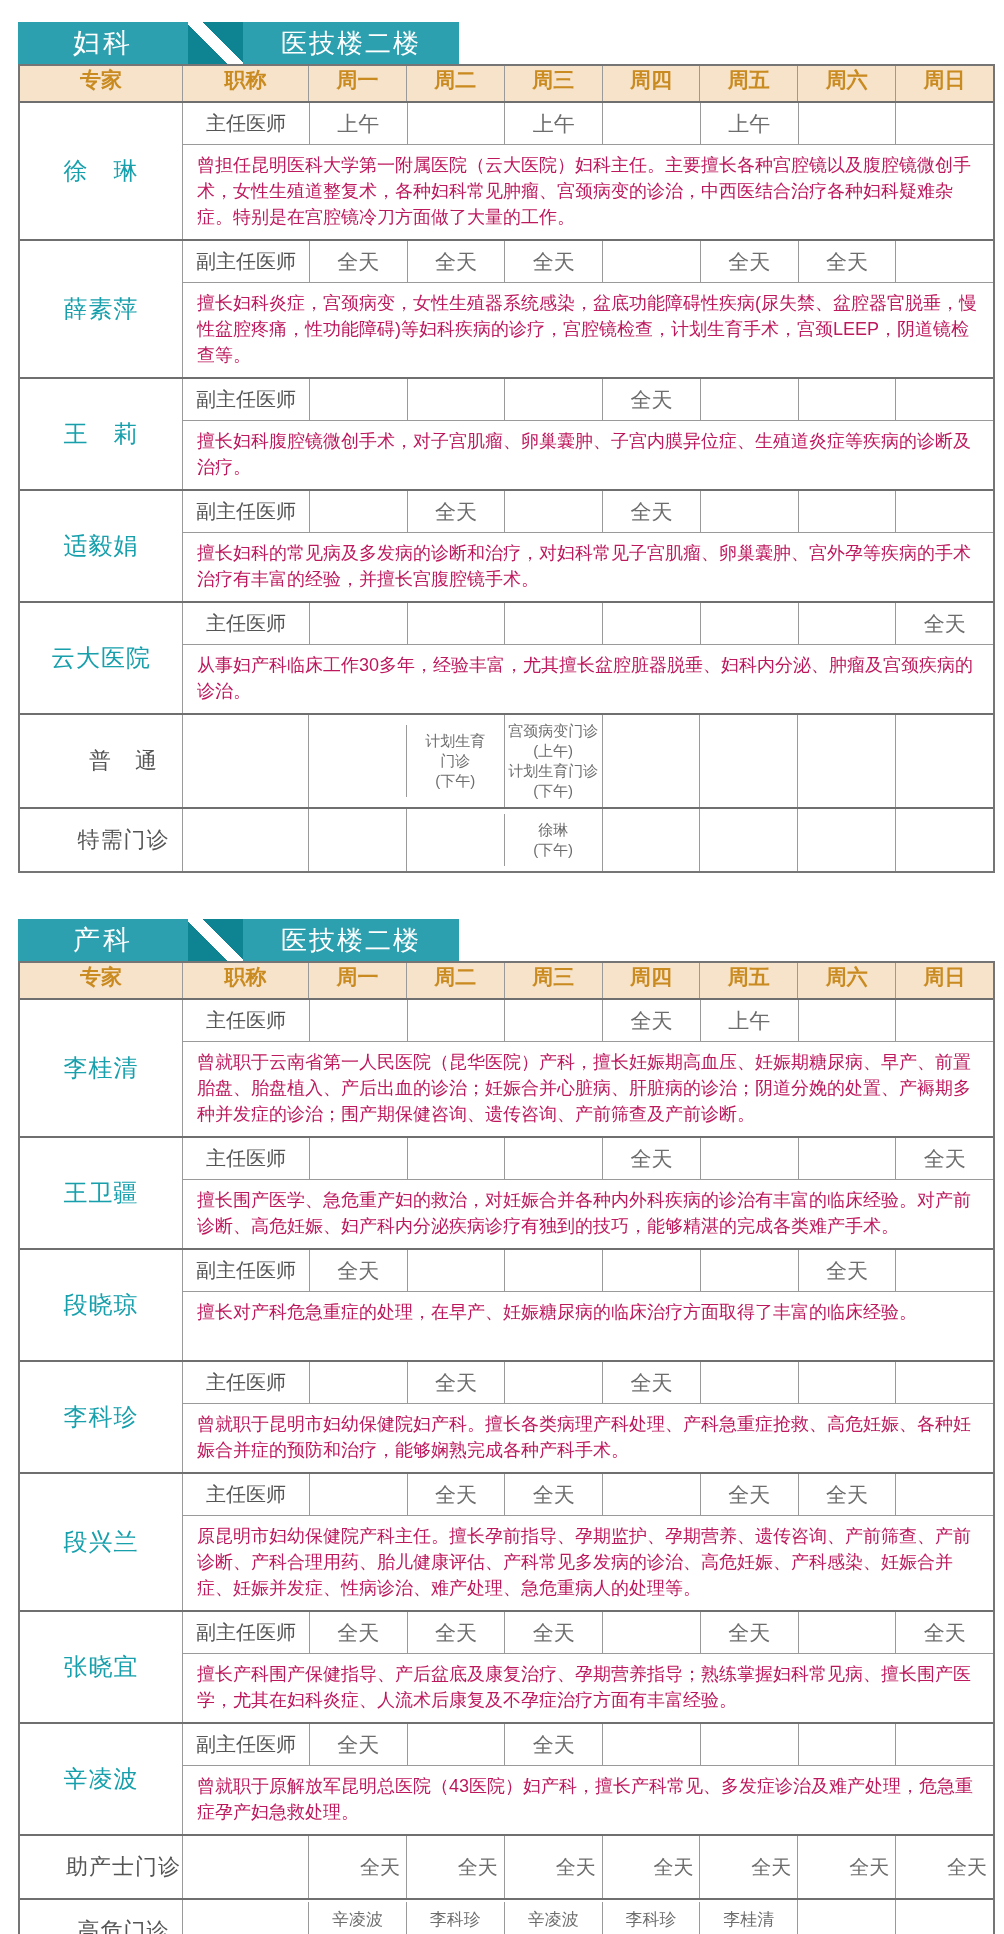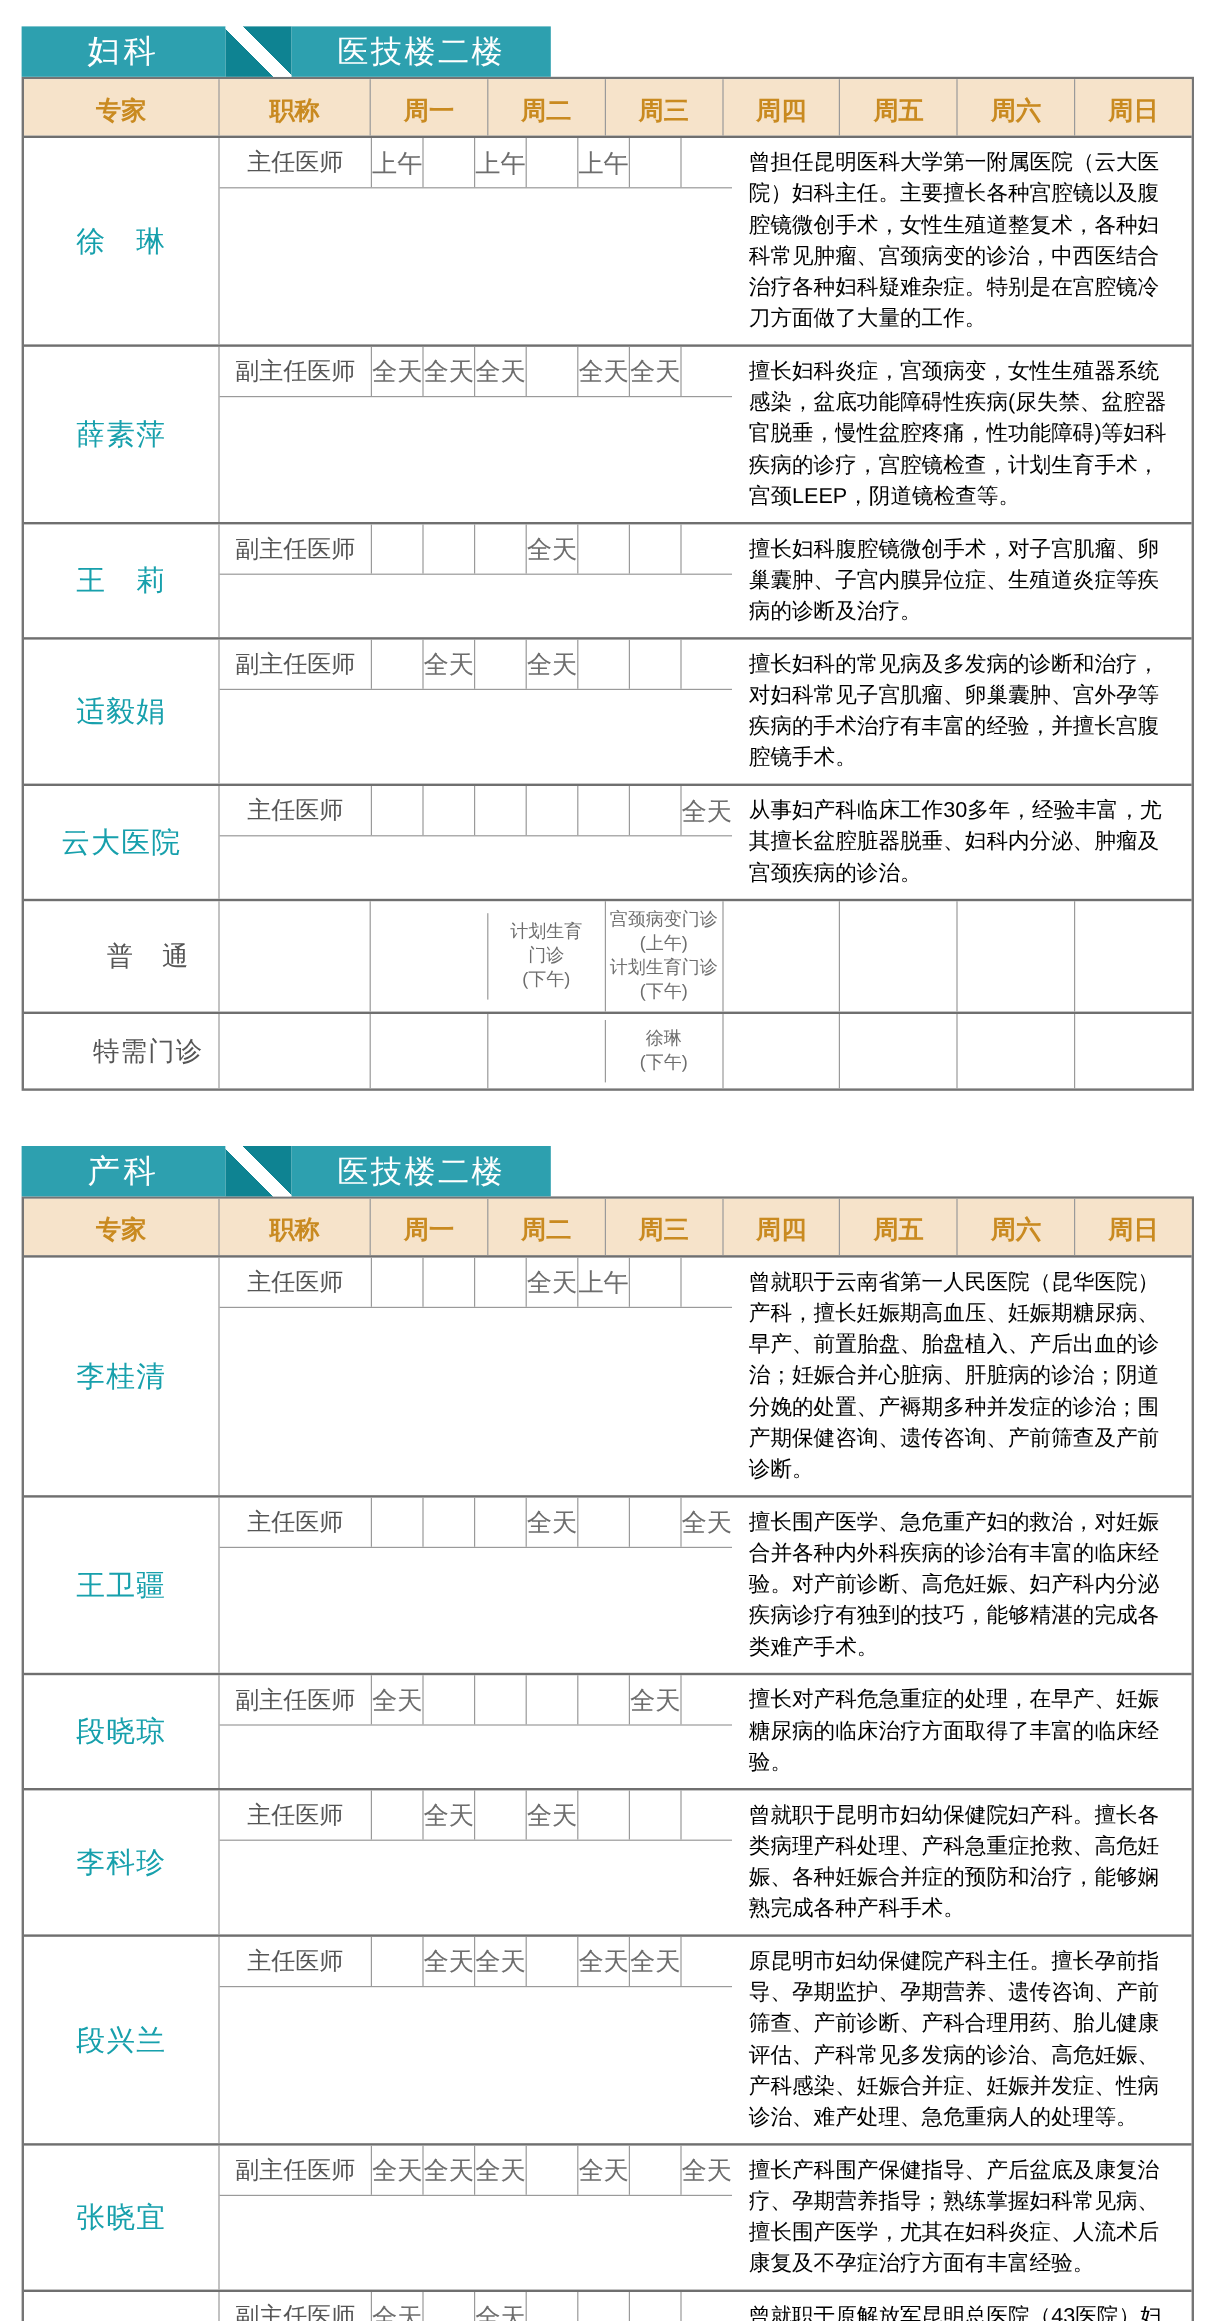--- a/index.html
+++ b/index.html
@@ -14,32 +14,32 @@
   .banner-slash{width:55px;
     background:linear-gradient(45deg,#0E8392 0 41%,#ffffff 41% 58%,#0E8392 58% 100%);}
   .banner-loc{width:216px;background:#2DA0AF;color:#fff;font-size:26px;
     display:flex;align-items:center;justify-content:center;letter-spacing:2px;}
 
   
   .sched{border:2px solid #757575;background:#fff;}
   .sched > div + div{border-top:2px solid #6f6f6f;}
 
   .header-row{display:grid;grid-template-columns:162px 126px repeat(7,1fr);background:#F6E3CA;}
-  .header-cell{color:#C98A20;font-weight:bold;font-size:21px;text-align:center;padding:12px 0 7px;}
+  .header-cell{color:#C98A20;font-weight:bold;font-size:21px;text-align:center;padding:0 0 7px;}
   .header-cell+.header-cell{border-left:1.5px solid #9a9a9a;}
 
   .block{display:flex;}
   .block-name{width:162px;flex:none;display:flex;align-items:center;justify-content:center;
     color:#17A0AC;font-size:24px;font-weight:500;letter-spacing:1px;}
-  .block-right{flex:1;border-left:1.5px solid #9a9a9a;min-width:0;display:flex;flex-direction:row;}
+  .block-right{flex:1;border-left:1.5px solid #9a9a9a;min-width:0;display:flex;flex-direction:column;}
   .trow{display:grid;grid-template-columns:126px repeat(7,1fr);border-bottom:1.5px solid #9a9a9a;height:41px;flex:none;}
   .trow>div{display:flex;align-items:center;justify-content:center;font-size:21px;color:#6d6d6d;}
   .trow>div+div{border-left:1.5px solid #9a9a9a;}
   .trow .ttl{color:#555;font-size:20px;}
-  .bio{padding:7px 14px 9px;font-size:18px;line-height:26px;color:#000000;min-height:52px;flex:1;}
+  .bio{padding:7px 14px 9px;font-size:18px;line-height:26px;color:#be185d;min-height:52px;flex:1;}
 
   .clinic{display:grid;grid-template-columns:162px 126px repeat(7,1fr);min-height:62px;}
   .clinic>div{display:flex;align-items:center;justify-content:center;text-align:center;color:#6d6d6d;flex-direction:column;padding-left:45px;}
   .clinic>div+div{border-left:1.5px solid #9a9a9a;}
   .clinic .clinic-name{color:#555;font-size:22px;letter-spacing:1px;}
   .clinic .single{font-size:20px;}
   .clinic .multi{padding:6px 2px;display:block;align-self:center;}
   .t0 .clinic .multi{font-size:15px;line-height:20px;}
   .t1 .clinic .multi{font-size:17px;line-height:23px;}
 </style>

